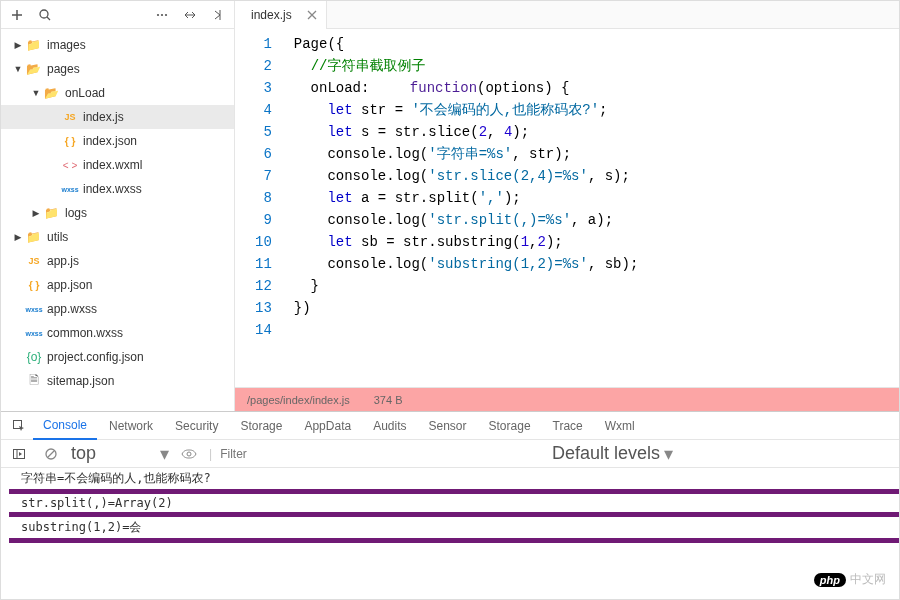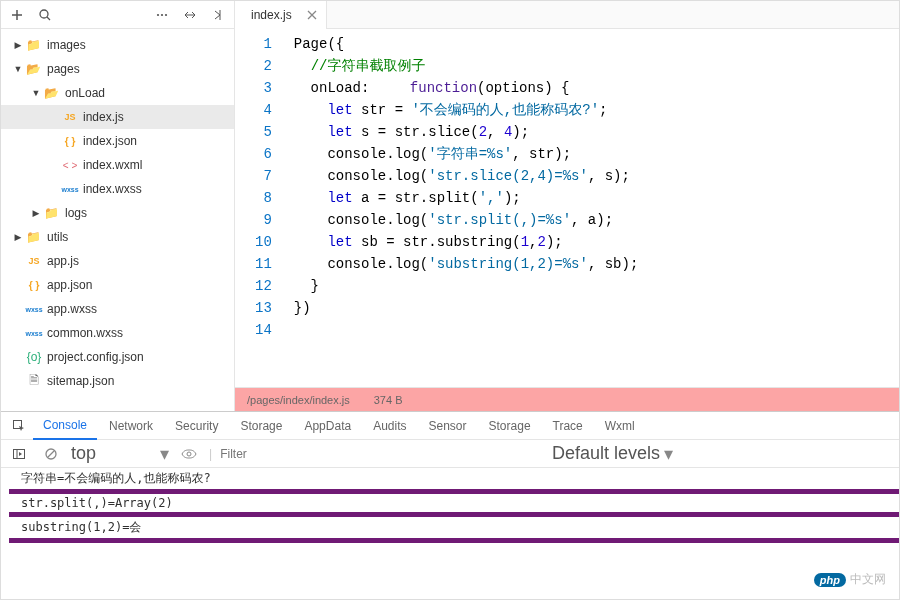--- a/index.html
+++ b/index.html
@@ -42,21 +42,21 @@
 .dt-tabs { display: flex; align-items: center; height: 28px; border-bottom: 1px solid #e5e5e5; padding: 0 6px; gap: 2px; }
 .dt-inspect { width: 24px; height: 24px; display:flex; align-items:center; justify-content:center; color:#555; cursor:pointer; }
 .dt-tab { padding: 0 10px; height: 28px; display: flex; align-items: center; color: #666; cursor: pointer; }
 .dt-tab.active { color: #1a73e8; border-bottom: 2px solid #1a73e8; }
 .dt-filter-row { display: flex; align-items: center; height: 28px; border-bottom: 1px solid #e5e5e5; padding: 0 6px; gap: 8px; }
 .dt-filter-row .dd { display:flex; align-items:center; color:#555; gap:4px; font-size:18px; }
 .dt-filter-input { border: none; outline: none; flex: 0 0 200px; font-size: 12px; color: #555; }
 .dt-console { flex: 1; overflow-y: auto; font-family: Consolas, monospace; font-size: 12px; }
 .dt-line { padding: 2px 12px; border-bottom: 5px solid #701a75; color: #303030; margin-left: 8px; }
 .watermark { position: absolute; right: 14px; bottom: 12px; display:flex; align-items:center; gap:4px; color:#bbb; font-size:12px; pointer-events:none; }
-.watermark .php { background:#0369a1; color:#fff; padding:1px 6px; border-radius:10px; font-style:italic; font-weight:bold; font-size:11px; }
+.watermark .php { background:#000000; color:#fff; padding:1px 6px; border-radius:10px; font-style:italic; font-weight:bold; font-size:11px; }
 svg { display:block; }
 </style>
 </head>
 <body>
 
 <div class="main-layout">
   <div class="top-row">
     <div class="sidebar">
       <div class="sidebar-toolbar">
         <div class="tb-btn">

